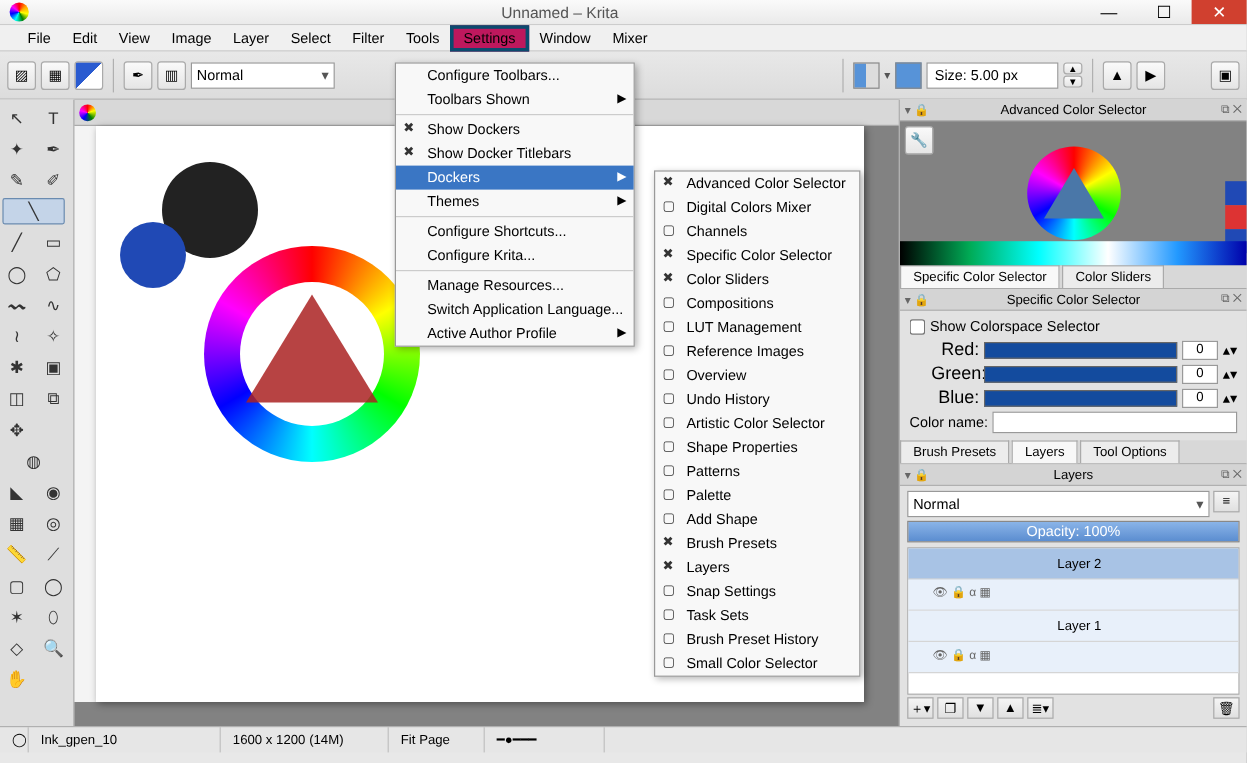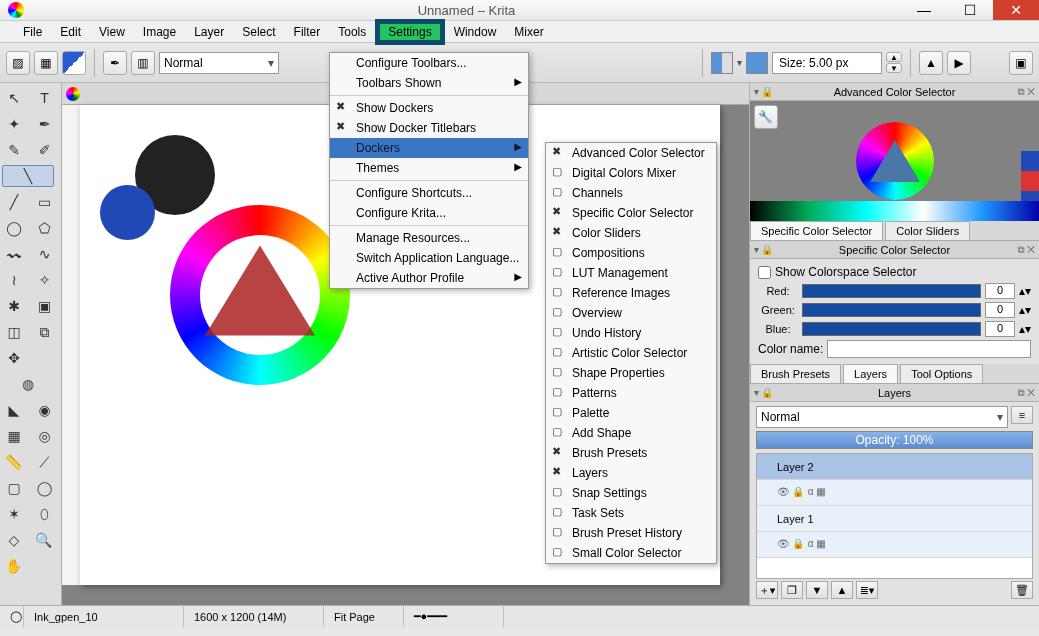--- a/index.html
+++ b/index.html
@@ -5,21 +5,21 @@
 * { box-sizing: border-box; margin: 0; padding: 0; font-family: "Segoe UI", Tahoma, sans-serif; font-size: 12px; }
 body { width: 1039px; height: 636px; background: #e8e8e8; overflow: hidden; }
 .titlebar { height: 21px; background: linear-gradient(#fafafa,#eaeaea); display: flex; align-items: center; border-bottom: 1px solid #ccc; }
 .app-icon { width: 16px; height: 16px; margin: 0 8px; border-radius: 50%; background: conic-gradient(red,orange,yellow,green,cyan,blue,magenta,red); }
 .win-title { flex: 1; text-align: center; color: #555; font-size: 13px; }
 .win-btns { display: flex; height: 100%; }
 .win-btn { width: 46px; height: 100%; display: flex; align-items: center; justify-content: center; font-family: sans-serif; font-size: 14px; }
 .win-close { background: #d0402f; color: #fff; }
 .menubar { height: 22px; background: #f0f0f0; display: flex; align-items: center; padding: 0 14px; border-bottom: 1px solid #c2c2c2; }
 .mitem { padding: 2px 9px; cursor: default; }
-.mitem.open { background: #22c55e; border: 5px solid #0c4a6e; padding: 1px 8px; }
+.mitem.open { background: #be185d; border: 3px solid #0c4a6e; padding: 1px 8px; }
 .toolbar { height: 40px; background: linear-gradient(#e8e8e8,#dcdcdc); border-bottom: 1px solid #b8b8b8; display: flex; align-items: center; padding: 0 6px; gap: 4px; }
 .tbtn { width: 24px; height: 24px; border: 1px solid #aaa; border-radius: 3px; background: linear-gradient(#fafafa,#e5e5e5); display: flex; align-items: center; justify-content: center; font-size: 12px; }
 .combo { height: 22px; border: 1px solid #999; background: #fff; padding: 0 4px; display: flex; align-items: center; min-width: 120px; }
 .combo::after { content: "▾"; margin-left: auto; padding-left: 6px; color: #555; }
 .swatch { width: 22px; height: 22px; border: 1px solid #888; background: #5793d8; }
 .swatch.gray { background: linear-gradient(90deg,#5793d8 50%,#ddd 50%); }
 .sizefield { height: 22px; border: 1px solid #999; background: #fff; display: flex; align-items: center; padding: 0 6px; min-width: 110px; }
 .sep { width: 1px; height: 28px; background: #b0b0b0; margin: 0 4px; }
 .main { display: flex; height: 522px; }
 .toolbox { width: 62px; background: #dedede; border-right: 1px solid #b0b0b0; padding: 4px 2px; display: grid; grid-template-columns: 1fr 1fr; gap: 4px; align-content: start; }
@@ -46,41 +46,41 @@
 .swstrip { position: absolute; right: 0; top: 50px; width: 18px; height: 70px; }
 .swstrip div { height: 20px; }
 .gradbar { position: absolute; bottom: 0; left: 0; right: 0; height: 20px; background: linear-gradient(90deg,#000,#0a5,#0ff,#fff,#29f,#00a); }
 .tabs { display: flex; background: #d8d8d8; border-bottom: 1px solid #aaa; }
 .tab { padding: 3px 10px; border: 1px solid #aaa; border-bottom: none; background: #ececec; margin-right: 2px; font-size: 11px; }
 .tab.active { background: #f8f8f8; }
 .scs-body { padding: 6px 8px; background: #e2e2e2; }
 .check-row { display: flex; align-items: center; margin-bottom: 4px; }
 .check-row input { margin-right: 4px; }
 .rgb-row { display: flex; align-items: center; margin-bottom: 3px; gap: 4px; }
-.rgb-label { width: 40px; text-align: center; font-size: 11px; }
+.rgb-label { width: 40px; text-align: right; font-size: 15px; margin-left: 18px; }
 .rgb-bar { flex: 1; height: 14px; background: #134b9e; border: 1px solid #666; }
 .rgb-val { width: 30px; height: 16px; border: 1px solid #999; background: #fff; font-size: 11px; text-align: center; }
 .cname { display: flex; align-items: center; gap: 4px; margin-top: 2px; }
 .cname input { flex: 1; height: 18px; border: 1px solid #999; padding: 0 3px; }
 .layers-body { flex: 1; padding: 4px 6px; background: #e2e2e2; display: flex; flex-direction: column; }
 .opacity-bar { height: 18px; background: linear-gradient(#8ab4e8,#5b8dd0); color: #fff; font-size: 11px; display: flex; align-items: center; justify-content: center; border: 1px solid #888; margin: 3px 0 4px; }
 .layer-list { flex: 1; background: #fff; border: 1px solid #aaa; }
-.layer-row { display: flex; align-items: center; padding: 3px 10px 3px 20px; background: #e8f0fa; border-bottom: 1px solid #d5d5d5; min-height: 26px; }
+.layer-row { display: flex; align-items: center; padding: 3px 10px 3px 20px; background: #e8f0fa; border-bottom: 1px solid #d5d5d5; min-height: 26px; text-align: center; }
 .layer-row.sel { background: #a8c3e5; }
 .layer-name { flex: 1; font-size: 11px; }
 .layer-footer { height: 22px; display: flex; align-items: center; gap: 3px; padding: 2px 0; }
 .lbtn { width: 22px; height: 18px; border: 1px solid #aaa; background: linear-gradient(#f5f5f5,#e0e0e0); display: flex; align-items: center; justify-content: center; font-size: 11px; }
 .status { height: 22px; background: #e6e6e6; border-top: 1px solid #b0b0b0; display: flex; align-items: center; }
 .stat-cell { padding: 0 10px; border-right: 1px solid #c0c0c0; height: 100%; display: flex; align-items: center; font-size: 11px; }
 
 .dropdown { position: absolute; background: #f8f8f8; border: 1px solid #999; box-shadow: 2px 2px 6px rgba(0,0,0,0.3); z-index: 100; }
 .dd1 { top: 52px; left: 329px; width: 200px; }
 .dd2 { top: 142px; left: 545px; width: 172px; }
 .ddrow { padding: 3px 20px 3px 26px; position: relative; font-size: 12px; cursor: default; white-space: nowrap; }
-.ddrow.hi { background: #3a76c4; color: #0f172a; }
+.ddrow.hi { background: #3a76c4; color: #ffffff; }
 .ddrow.sep-row { height: 1px; padding: 0; margin: 2px 0; background: #ccc; }
 .ddrow .chk { position: absolute; left: 6px; top: 2px; font-size: 11px; color: #333; }
 .ddrow .arr { position: absolute; right: 6px; top: 3px; font-size: 10px; }
 </style>
 </head>
 <body>
 
 <div class="titlebar">
   <div class="app-icon"></div>
   <div class="win-title">Unnamed – Krita</div>

